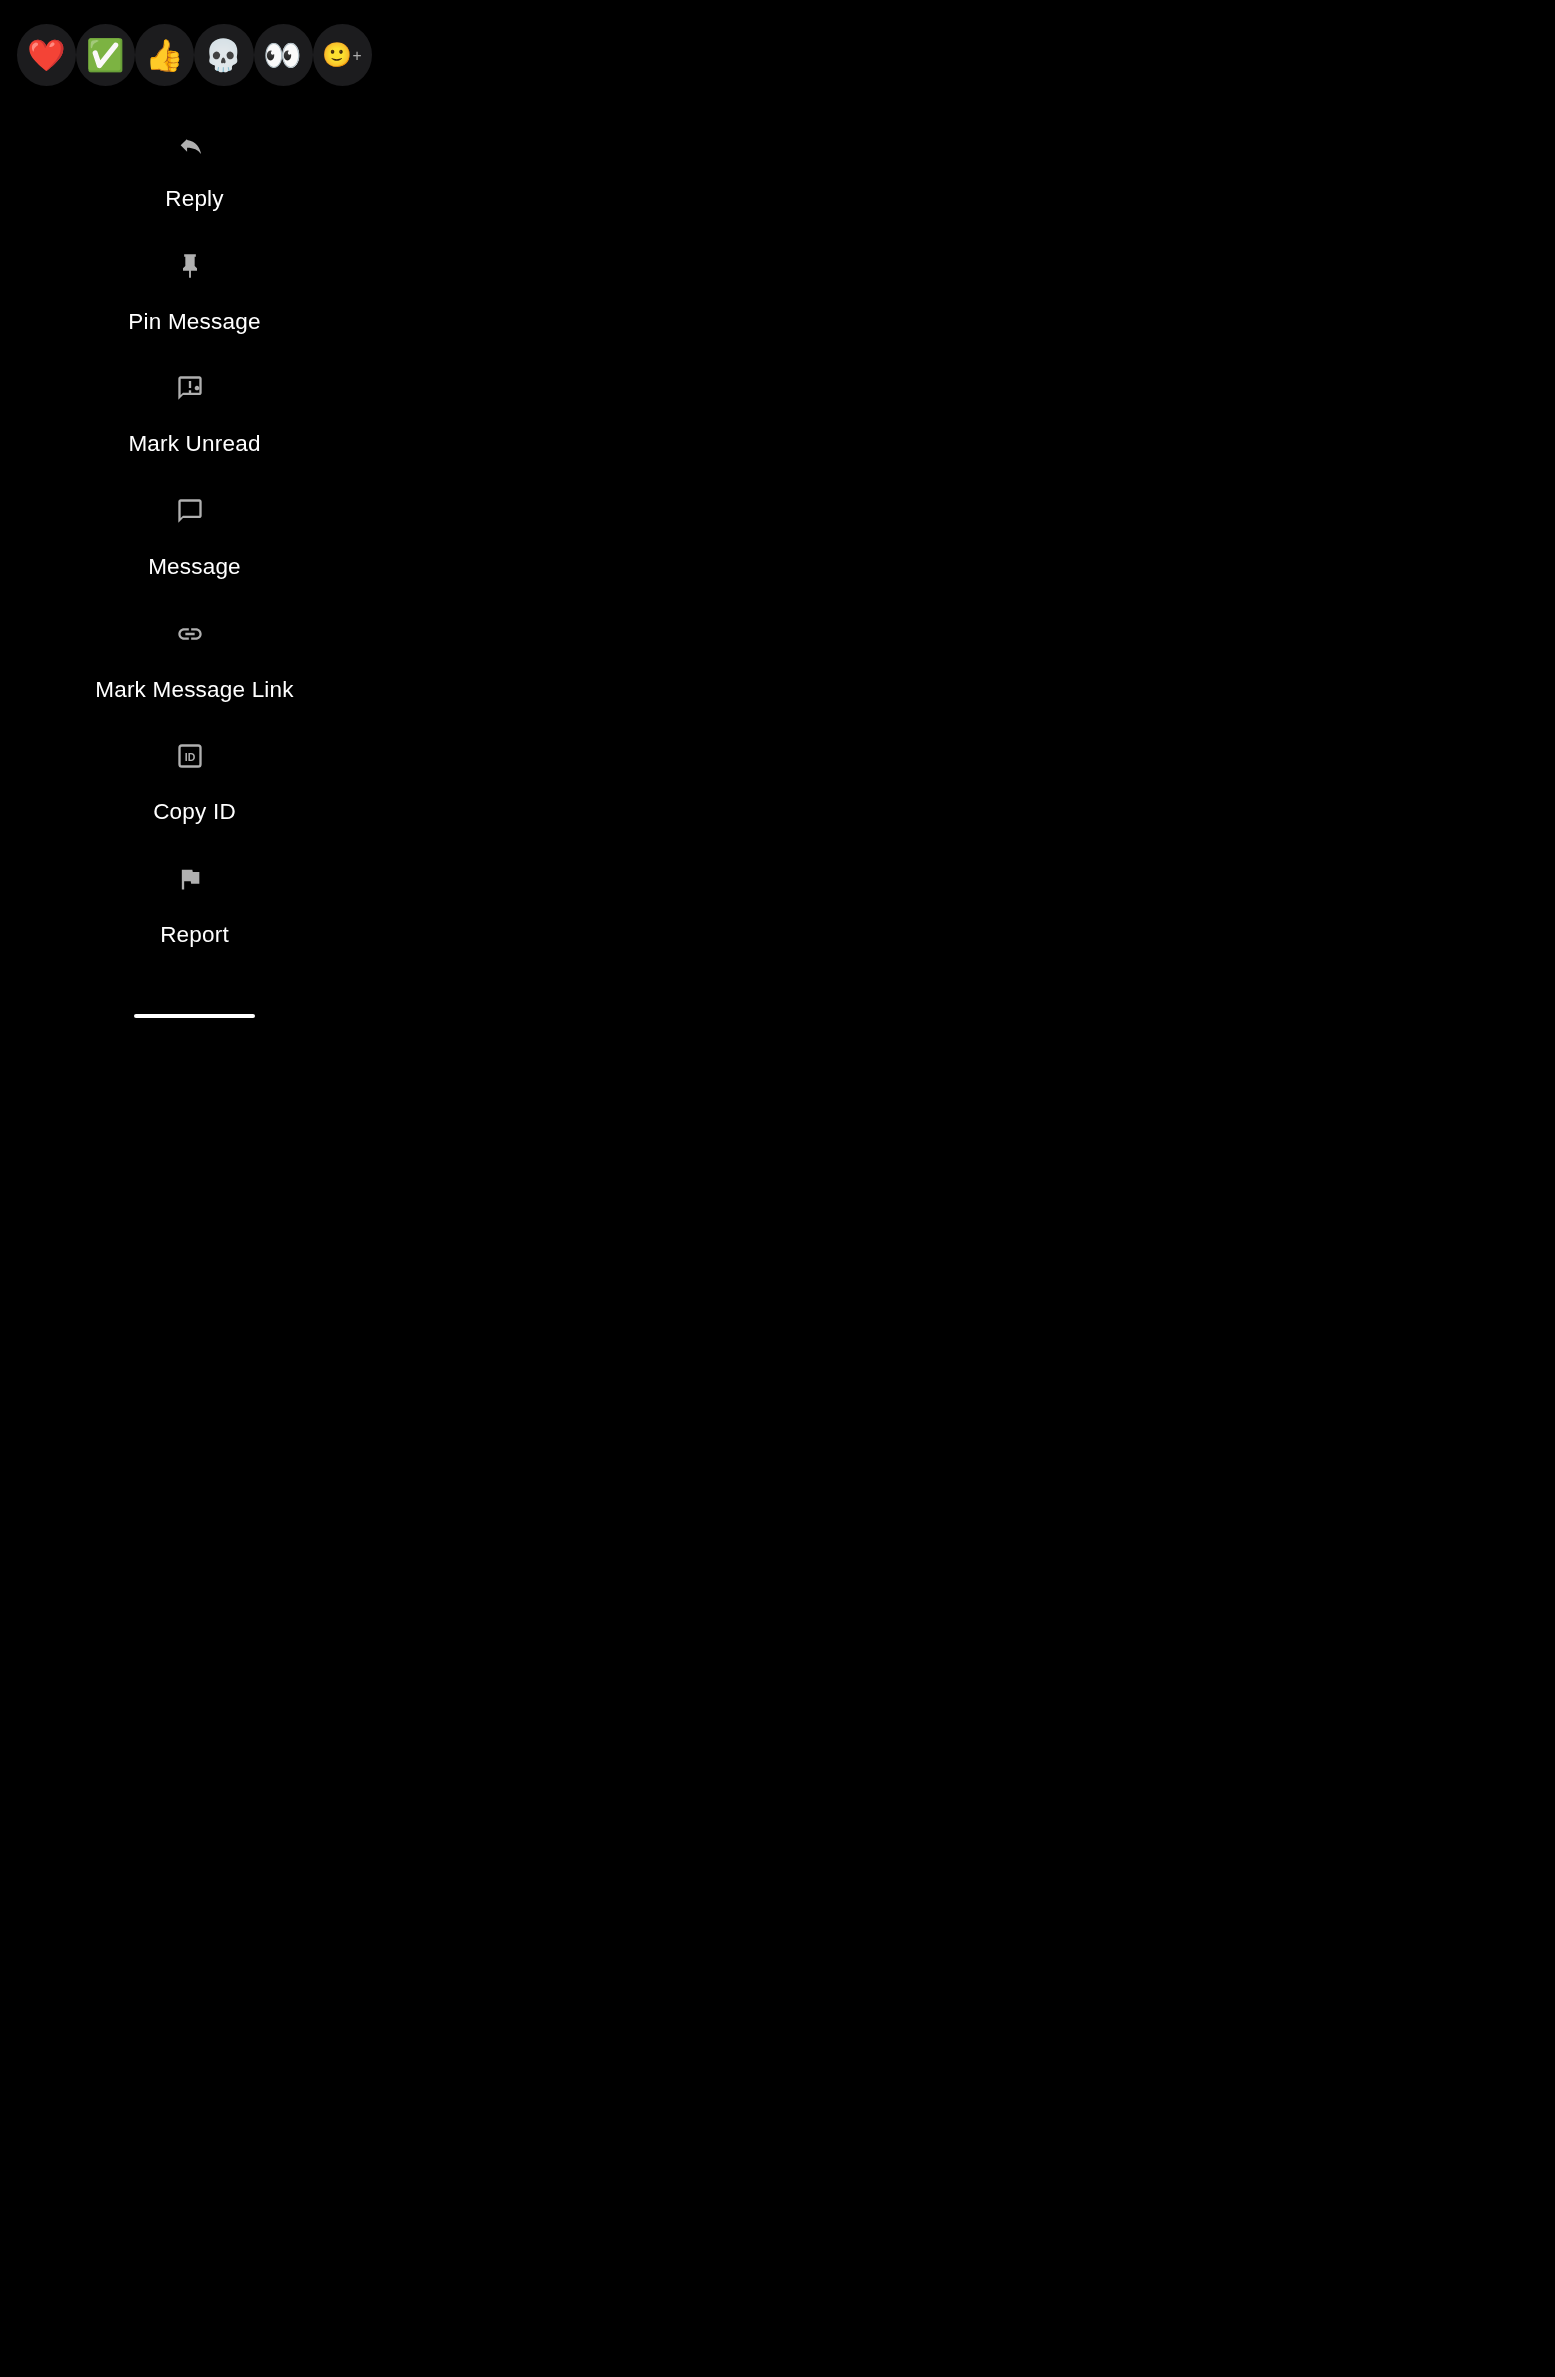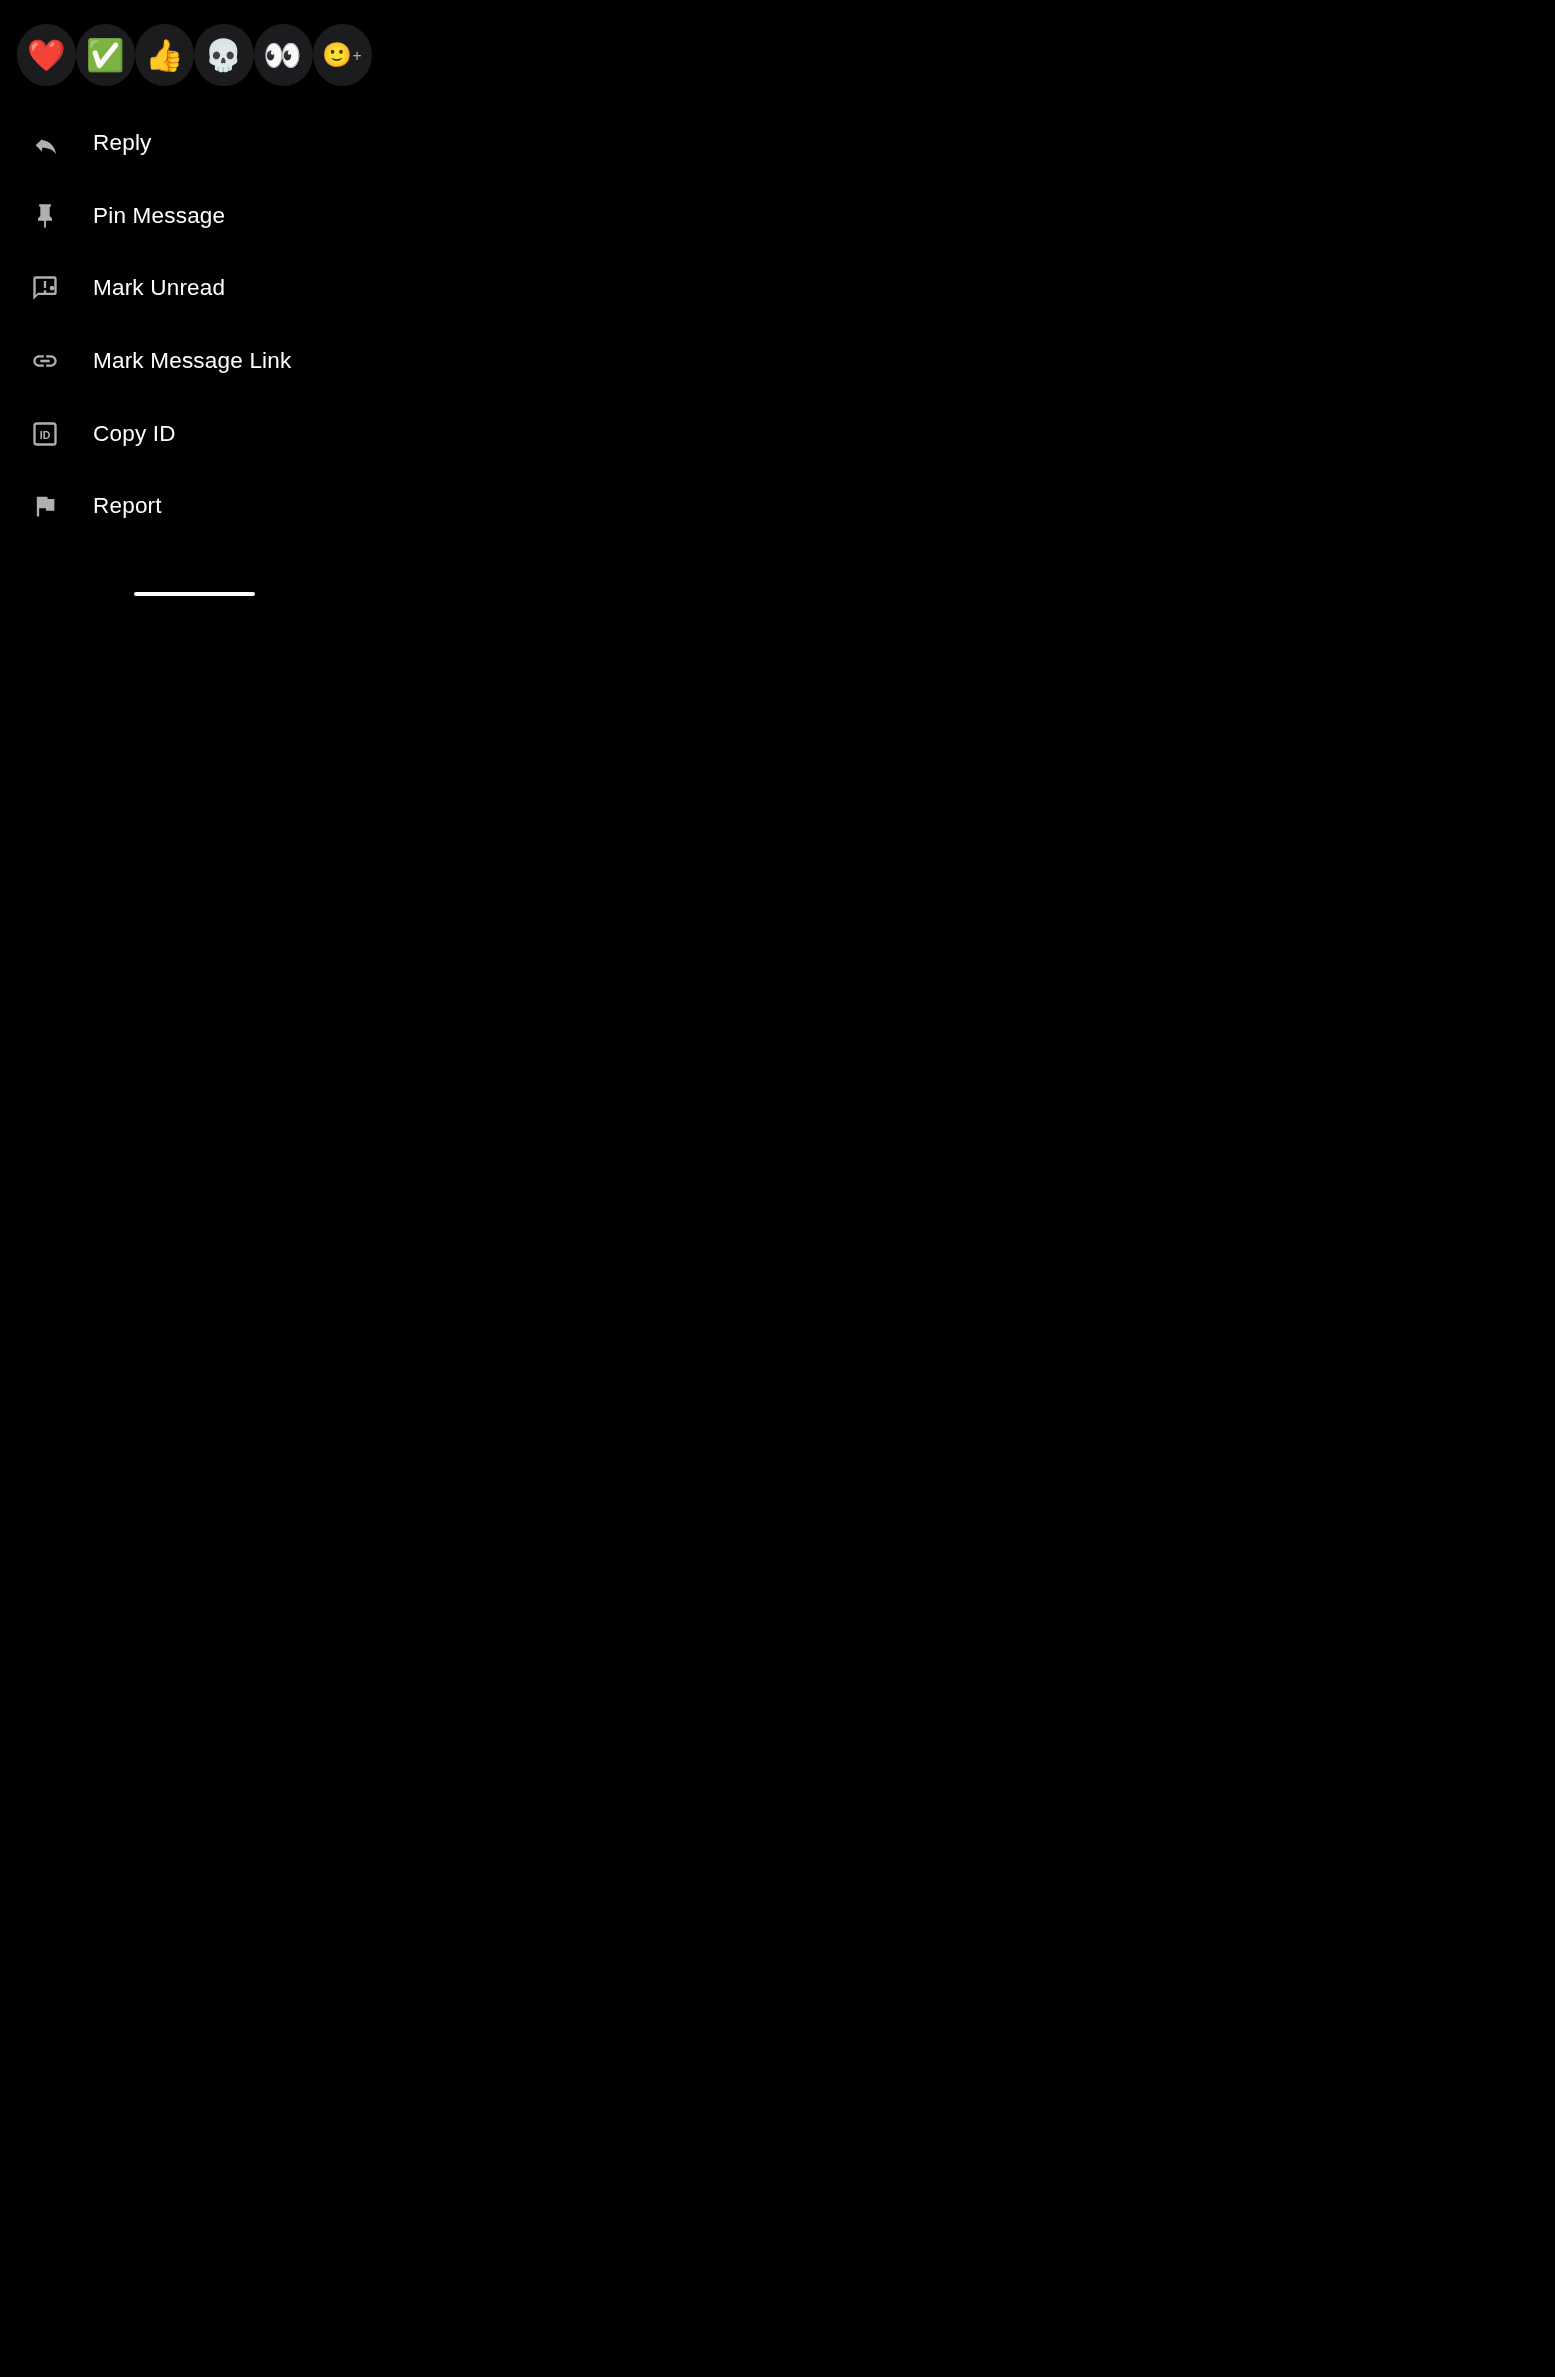--- a/index.html
+++ b/index.html
@@ -40,21 +40,21 @@
     }
 
     .menu-list {
       display: flex;
       flex-direction: column;
       padding: 0 0 35px 0;
     }
 
     .menu-item {
       display: flex;
-      flex-direction: row;
+      flex-direction: column;
       align-items: center;
       padding: 17.3px 31px;
       cursor: pointer;
       gap: 24px;
     }
 
     .menu-icon {
       width: 38px;
       height: 38px;
       display: flex;
@@ -126,20 +126,28 @@
   <div class="menu-item">
     <div class="menu-icon">
       <svg viewBox="0 0 24 24" xmlns="http://www.w3.org/2000/svg">
         <path d="M20 2H4c-1.1 0-2 .9-2 2v18l4-4h14c1.1 0 2-.9 2-2V4c0-1.1-.9-2-2-2zm0 14H6l-2 2V4h16v12zm-9-2h2v2h-2zm0-8h2v6h-2z"></path>
         <path d="M16 16c1.1 0 2-.9 2-2s-.9-2-2-2-2 .9-2 2 .9 2 2 2z" transform="translate(2,-2)"></path>
       </svg>
     </div>
     <span class="menu-label">Mark Unread</span>
   </div>
 
+  <div class="menu-item">
+    <div class="menu-icon">
+      <svg viewBox="0 0 24 24" xmlns="http://www.w3.org/2000/svg">
+        <path d="M20 2H4c-1.1 0-2 .9-2 2v18l4-4h14c1.1 0 2-.9 2-2V4c0-1.1-.9-2-2-2zm0 14H6l-2 2V4h16v12z"></path>
+      </svg>
+    </div>
+    <span class="menu-label">Message</span>
+  </div>
 
 
   <div class="menu-item">
     <div class="menu-icon">
       <svg viewBox="0 0 24 24" xmlns="http://www.w3.org/2000/svg">
         <path d="M3.9 12c0-1.71 1.39-3.1 3.1-3.1h4V7H7c-2.76 0-5 2.24-5 5s2.24 5 5 5h4v-1.9H7c-1.71 0-3.1-1.39-3.1-3.1zM8 13h8v-2H8v2zm9-6h-4v1.9h4c1.71 0 3.1 1.39 3.1 3.1s-1.39 3.1-3.1 3.1h-4V17h4c2.76 0 5-2.24 5-5s-2.24-5-5-5z"></path>
       </svg>
     </div>
     <span class="menu-label">Mark Message Link</span>
   </div>

